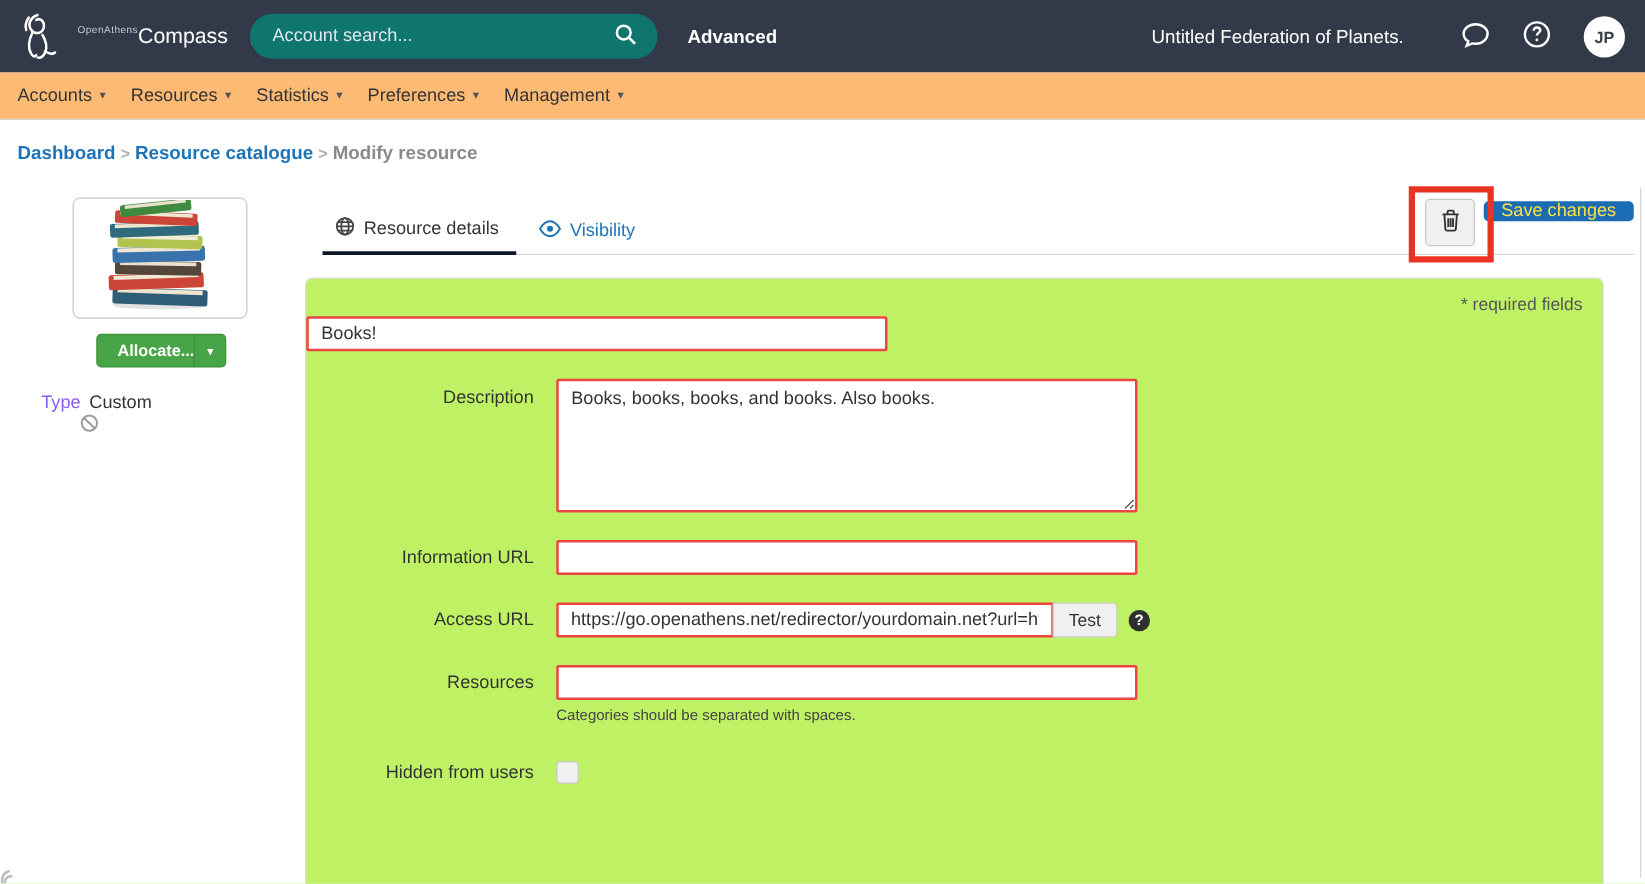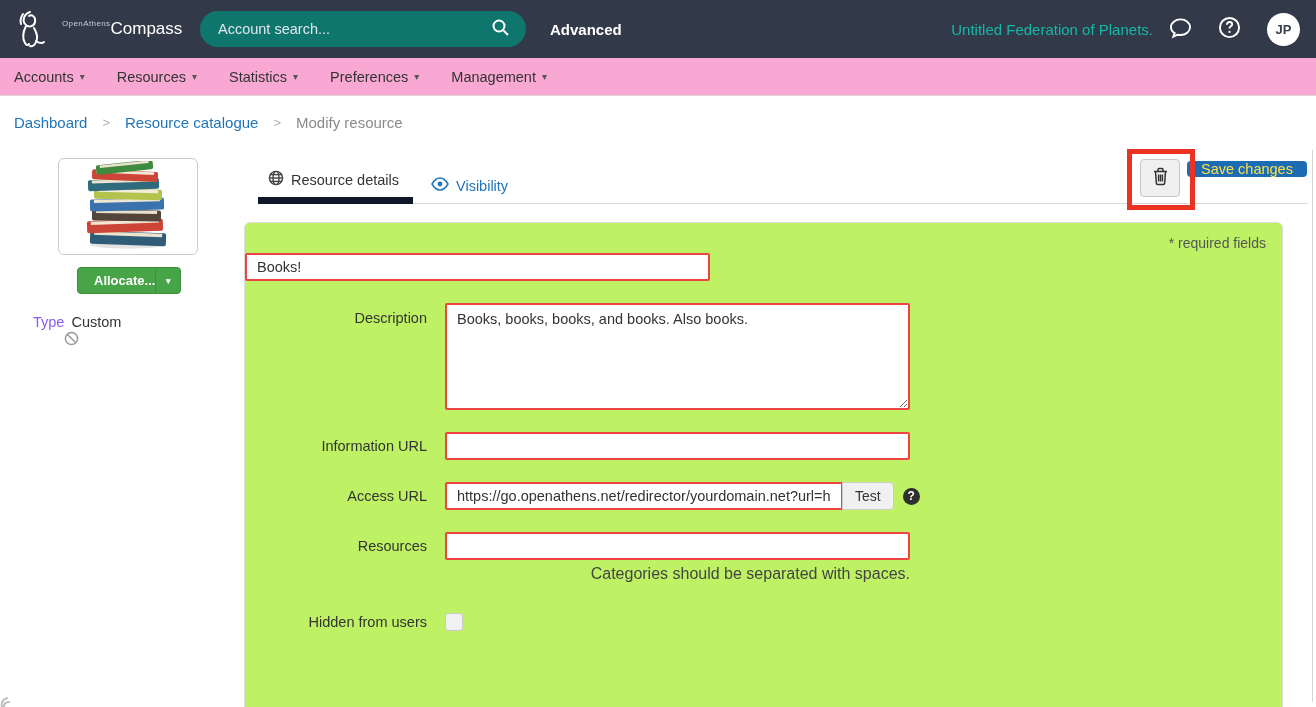--- a/index.html
+++ b/index.html
@@ -30,37 +30,37 @@
     display:flex; align-items:center; padding:0 14px 0 18px; flex:0 0 auto;
   }
   .search-pill input {
     flex:1; background:transparent; border:none; outline:none;
     color:#e8ebf1; font-size:14.5px; font-family:"Liberation Sans",sans-serif;
   }
   .search-pill input::placeholder { color:#e2e6ee; opacity:1; }
   .search-btn { background:none; border:none; cursor:pointer; display:flex; padding:2px; }
   .advanced { color:#fff; font-size:15px; font-weight:600; margin-left:24px; cursor:pointer; }
   .nav-spacer { flex:1; }
-  .org-name { color:#14b8a6; font-size:15px; margin-right:16px; }
+  .org-name { color:#ffffff; font-size:15px; margin-right:46px; }
   .nav-icon-btn { background:none; border:none; cursor:pointer; margin-right:26px; display:flex; }
   .avatar {
     width:33px; height:33px; border-radius:50%; background:#fff; color:#3a3f4c;
     display:flex; align-items:center; justify-content:center;
     font-size:13px; font-weight:600; cursor:pointer; flex:0 0 auto;
   }
   
   .menubar {
     position:absolute; left:0; top:58px; width:1316px; height:38px;
-    background:#f9a8d4; border-bottom:1px solid #d8d8d8;
-    display:flex; align-items:center; padding:0 14px; gap:32px;
+    background:#fdba74; border-bottom:1px solid #d8d8d8;
+    display:flex; align-items:center; padding:0 14px; gap:20px;
   }
   .menu-item { display:flex; align-items:center; gap:6px; font-size:14.5px; color:#333; cursor:pointer; }
   .caret { font-size:10px; color:#555; line-height:1; }
   
-  .breadcrumb { position:absolute; left:14px; top:114px; font-size:15px; display:flex; gap:15px; align-items:center; }
+  .breadcrumb { position:absolute; left:14px; top:114px; font-size:15px; display:flex; gap:4px; align-items:center;font-weight:bold; }
   .crumb-link { color:#1f74b8; cursor:pointer; text-decoration:none; }
   .crumb-sep { color:#b0b0b0; font-size:13px; }
   .crumb-current { color:#8a8a8a; }
   
   .image-card {
     position:absolute; left:58px; top:158px; width:140px; height:97px;
     background:#fff; border:1px solid #ccc; border-radius:6px;
     display:flex; align-items:center; justify-content:center;
   }
   .allocate-btn {
@@ -75,21 +75,21 @@
   .type-row { position:absolute; left:33px; top:314px; font-size:14.5px; display:flex; gap:7px; }
   .type-label { color:#8b5cf6; }
   .type-value { color:#333; }
   .ban-wrap { position:absolute; left:64px; top:331px; }
   
   .tabbar {
     position:absolute; left:258px; top:165px; width:1050px; height:39px;
     display:flex; align-items:flex-end; border-bottom:1px solid #d9d9d9;
   }
   .tab { display:flex; align-items:center; gap:7px; padding:0 14px 10px 10px; font-size:14.5px; cursor:pointer; position:relative; top:1px; }
-  .tab.active { color:#333; border-bottom:7px solid #0f172a; padding-bottom:8px;margin-top:42px; }
+  .tab.active { color:#333; border-bottom:3px solid #0f172a; padding-bottom:8px;margin-top:42px; }
   .tab.inactive { color:#1f74b8; margin-left:8px; }
   
   .delete-btn {
     position:absolute; left:1140px; top:159px; width:40px; height:38px;
     background:#f0f0f0; border:1px solid #c6c6c6; border-radius:4px;
     display:flex; align-items:center; justify-content:center; cursor:pointer;
   }
   .save-btn {
     position:absolute; left:1187px; top:161px; height:16px; padding:0 14px;
     background:#1b6cb3; border:none; border-radius:4px; color:#fde047;
@@ -123,21 +123,21 @@
   .test-btn {
     height:28px; padding:0 12px; margin-left:-1px;
     background:#f0f0f0; border:1px solid #ccc; border-radius:0 4px 4px 0;
     font-size:14px; color:#333; cursor:pointer; font-family:"Liberation Sans",sans-serif;
   }
   .help-circle {
     width:17px; height:17px; border-radius:50%; background:#2f2f2f; color:#fff;
     font-size:12px; font-weight:bold; display:flex; align-items:center;
     justify-content:center; margin-left:9px; cursor:pointer;
   }
-  .field-help { font-size:16px; color:#444; margin-top:5px;text-align:right; }
+  .field-help { font-size:12px; color:#444; margin-top:5px; }
   .checkbox {
     width:18px; height:18px; background:#f1f1f1; border:1px solid #c9c9c9;
     border-radius:3px; cursor:pointer; display:inline-block;
   }
   .hidden-row { margin-top:25px; }
   
   .right-edge-line { position:absolute; left:1312px; top:150px; width:1px; height:552px; background:#d6d6d6; }
   .watermark { position:absolute; left:0px; top:694px; }
 </style>
 </head>

